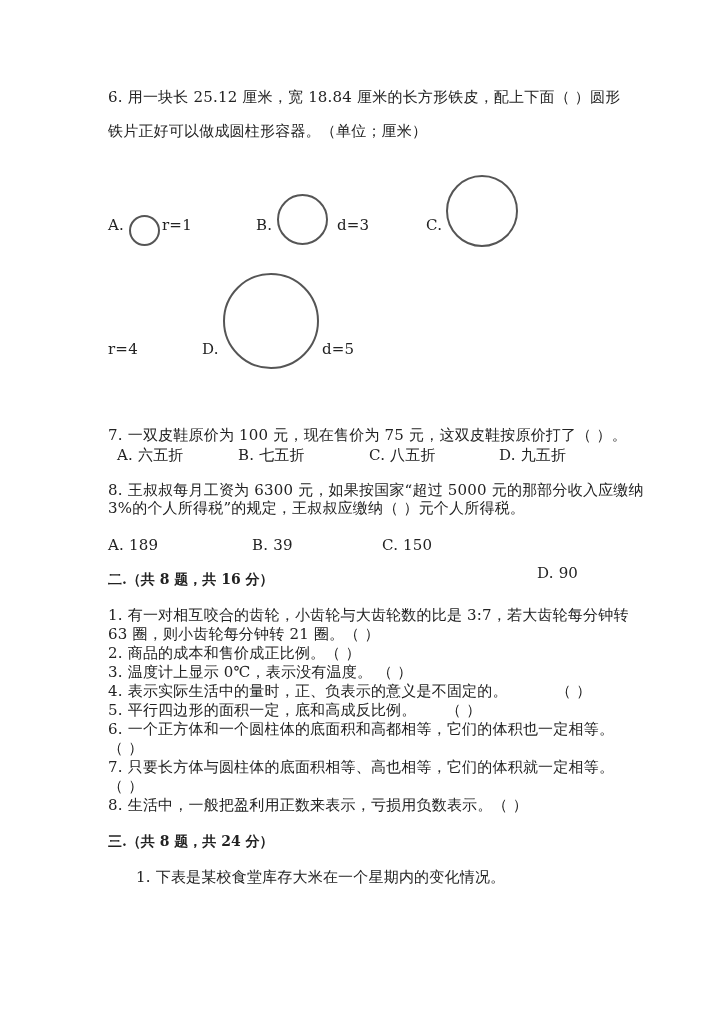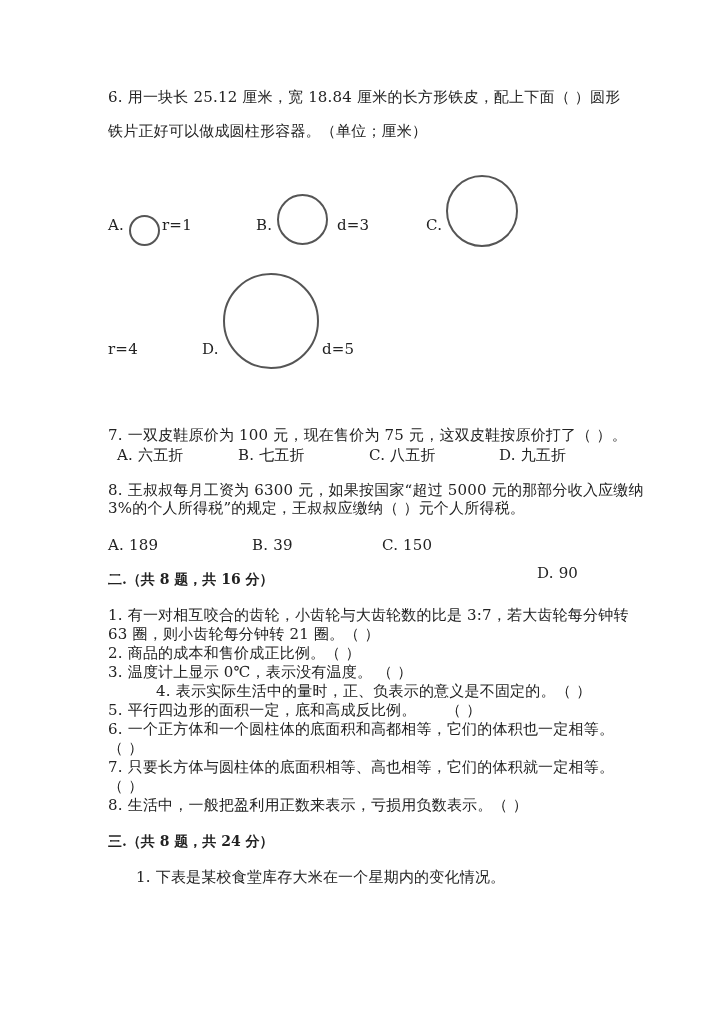--- a/index.html
+++ b/index.html
@@ -46,21 +46,21 @@
 <div class="abs t" style="left:108px; top:536px;">A. 189</div>
 <div class="abs t" style="left:252px; top:536px;">B. 39</div>
 <div class="abs t" style="left:382px; top:536px;">C. 150</div>
 <div class="abs t" style="left:537px; top:536px;margin-top:28px;">D. 90</div>
 
 <div class="abs h" style="left:108px; top:570px;">二.（共 8 题，共 16 分）</div>
 <div class="abs t" style="left:108px; top:606px;">1. 有一对相互咬合的齿轮，小齿轮与大齿轮数的比是 3:7，若大齿轮每分钟转</div>
 <div class="abs t" style="left:108px; top:625px;">63 圈，则小齿轮每分钟转 21 圈。（        ）</div>
 <div class="abs t" style="left:108px; top:644px;">2. 商品的成本和售价成正比例。（        ）</div>
 <div class="abs t" style="left:108px; top:663px;">3. 温度计上显示 0℃，表示没有温度。   （        ）</div>
-<div class="abs t" style="left:108px; top:682px;margin-left:48px;">4. 表示实际生活中的量时，正、负表示的意义是不固定的。</div>
+<div class="abs t" style="left:108px; top:682px;">4. 表示实际生活中的量时，正、负表示的意义是不固定的。</div>
 <div class="abs t" style="left:556px; top:682px;">（        ）</div>
 <div class="abs t" style="left:108px; top:701px;">5. 平行四边形的面积一定，底和高成反比例。</div>
 <div class="abs t" style="left:446px; top:701px;">（        ）</div>
 <div class="abs t" style="left:108px; top:720px;">6. 一个正方体和一个圆柱体的底面积和高都相等，它们的体积也一定相等。</div>
 <div class="abs t" style="left:108px; top:739px;">（        ）</div>
 <div class="abs t" style="left:108px; top:758px;">7. 只要长方体与圆柱体的底面积相等、高也相等，它们的体积就一定相等。</div>
 <div class="abs t" style="left:108px; top:777px;">（        ）</div>
 <div class="abs t" style="left:108px; top:796px;">8. 生活中，一般把盈利用正数来表示，亏损用负数表示。（        ）</div>
 
 <div class="abs h" style="left:108px; top:832px;">三.（共 8 题，共 24 分）</div>

